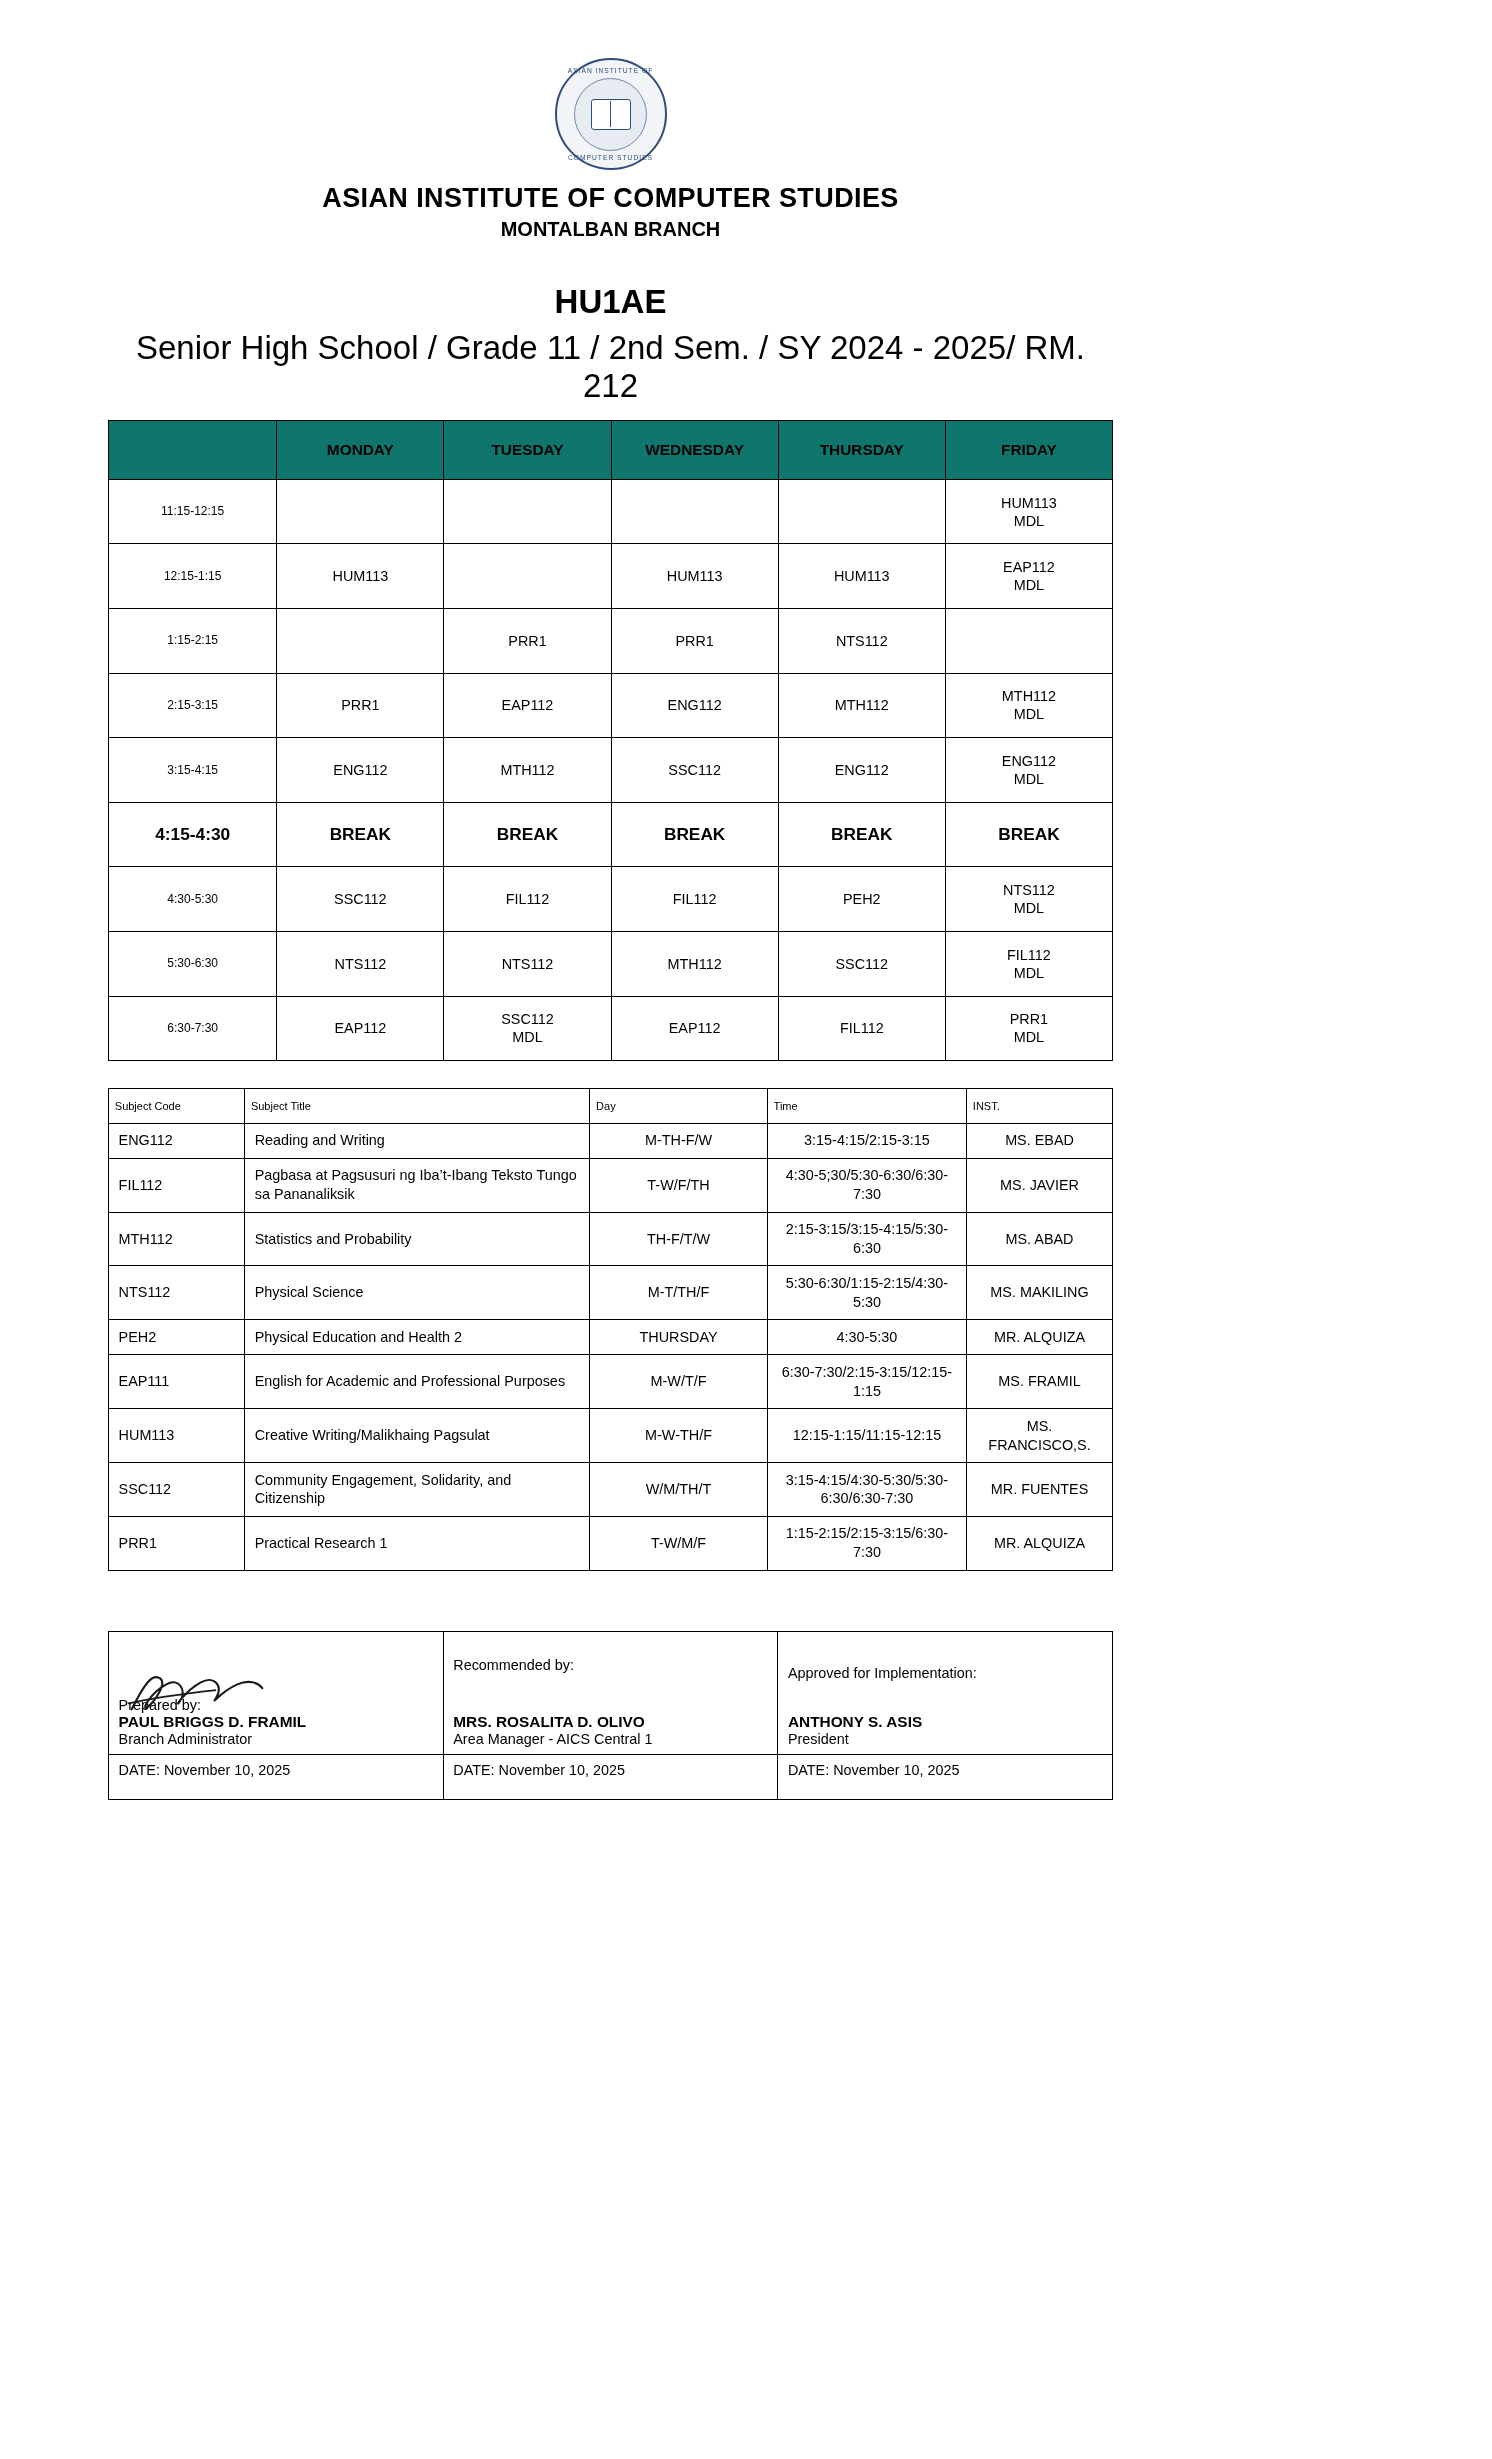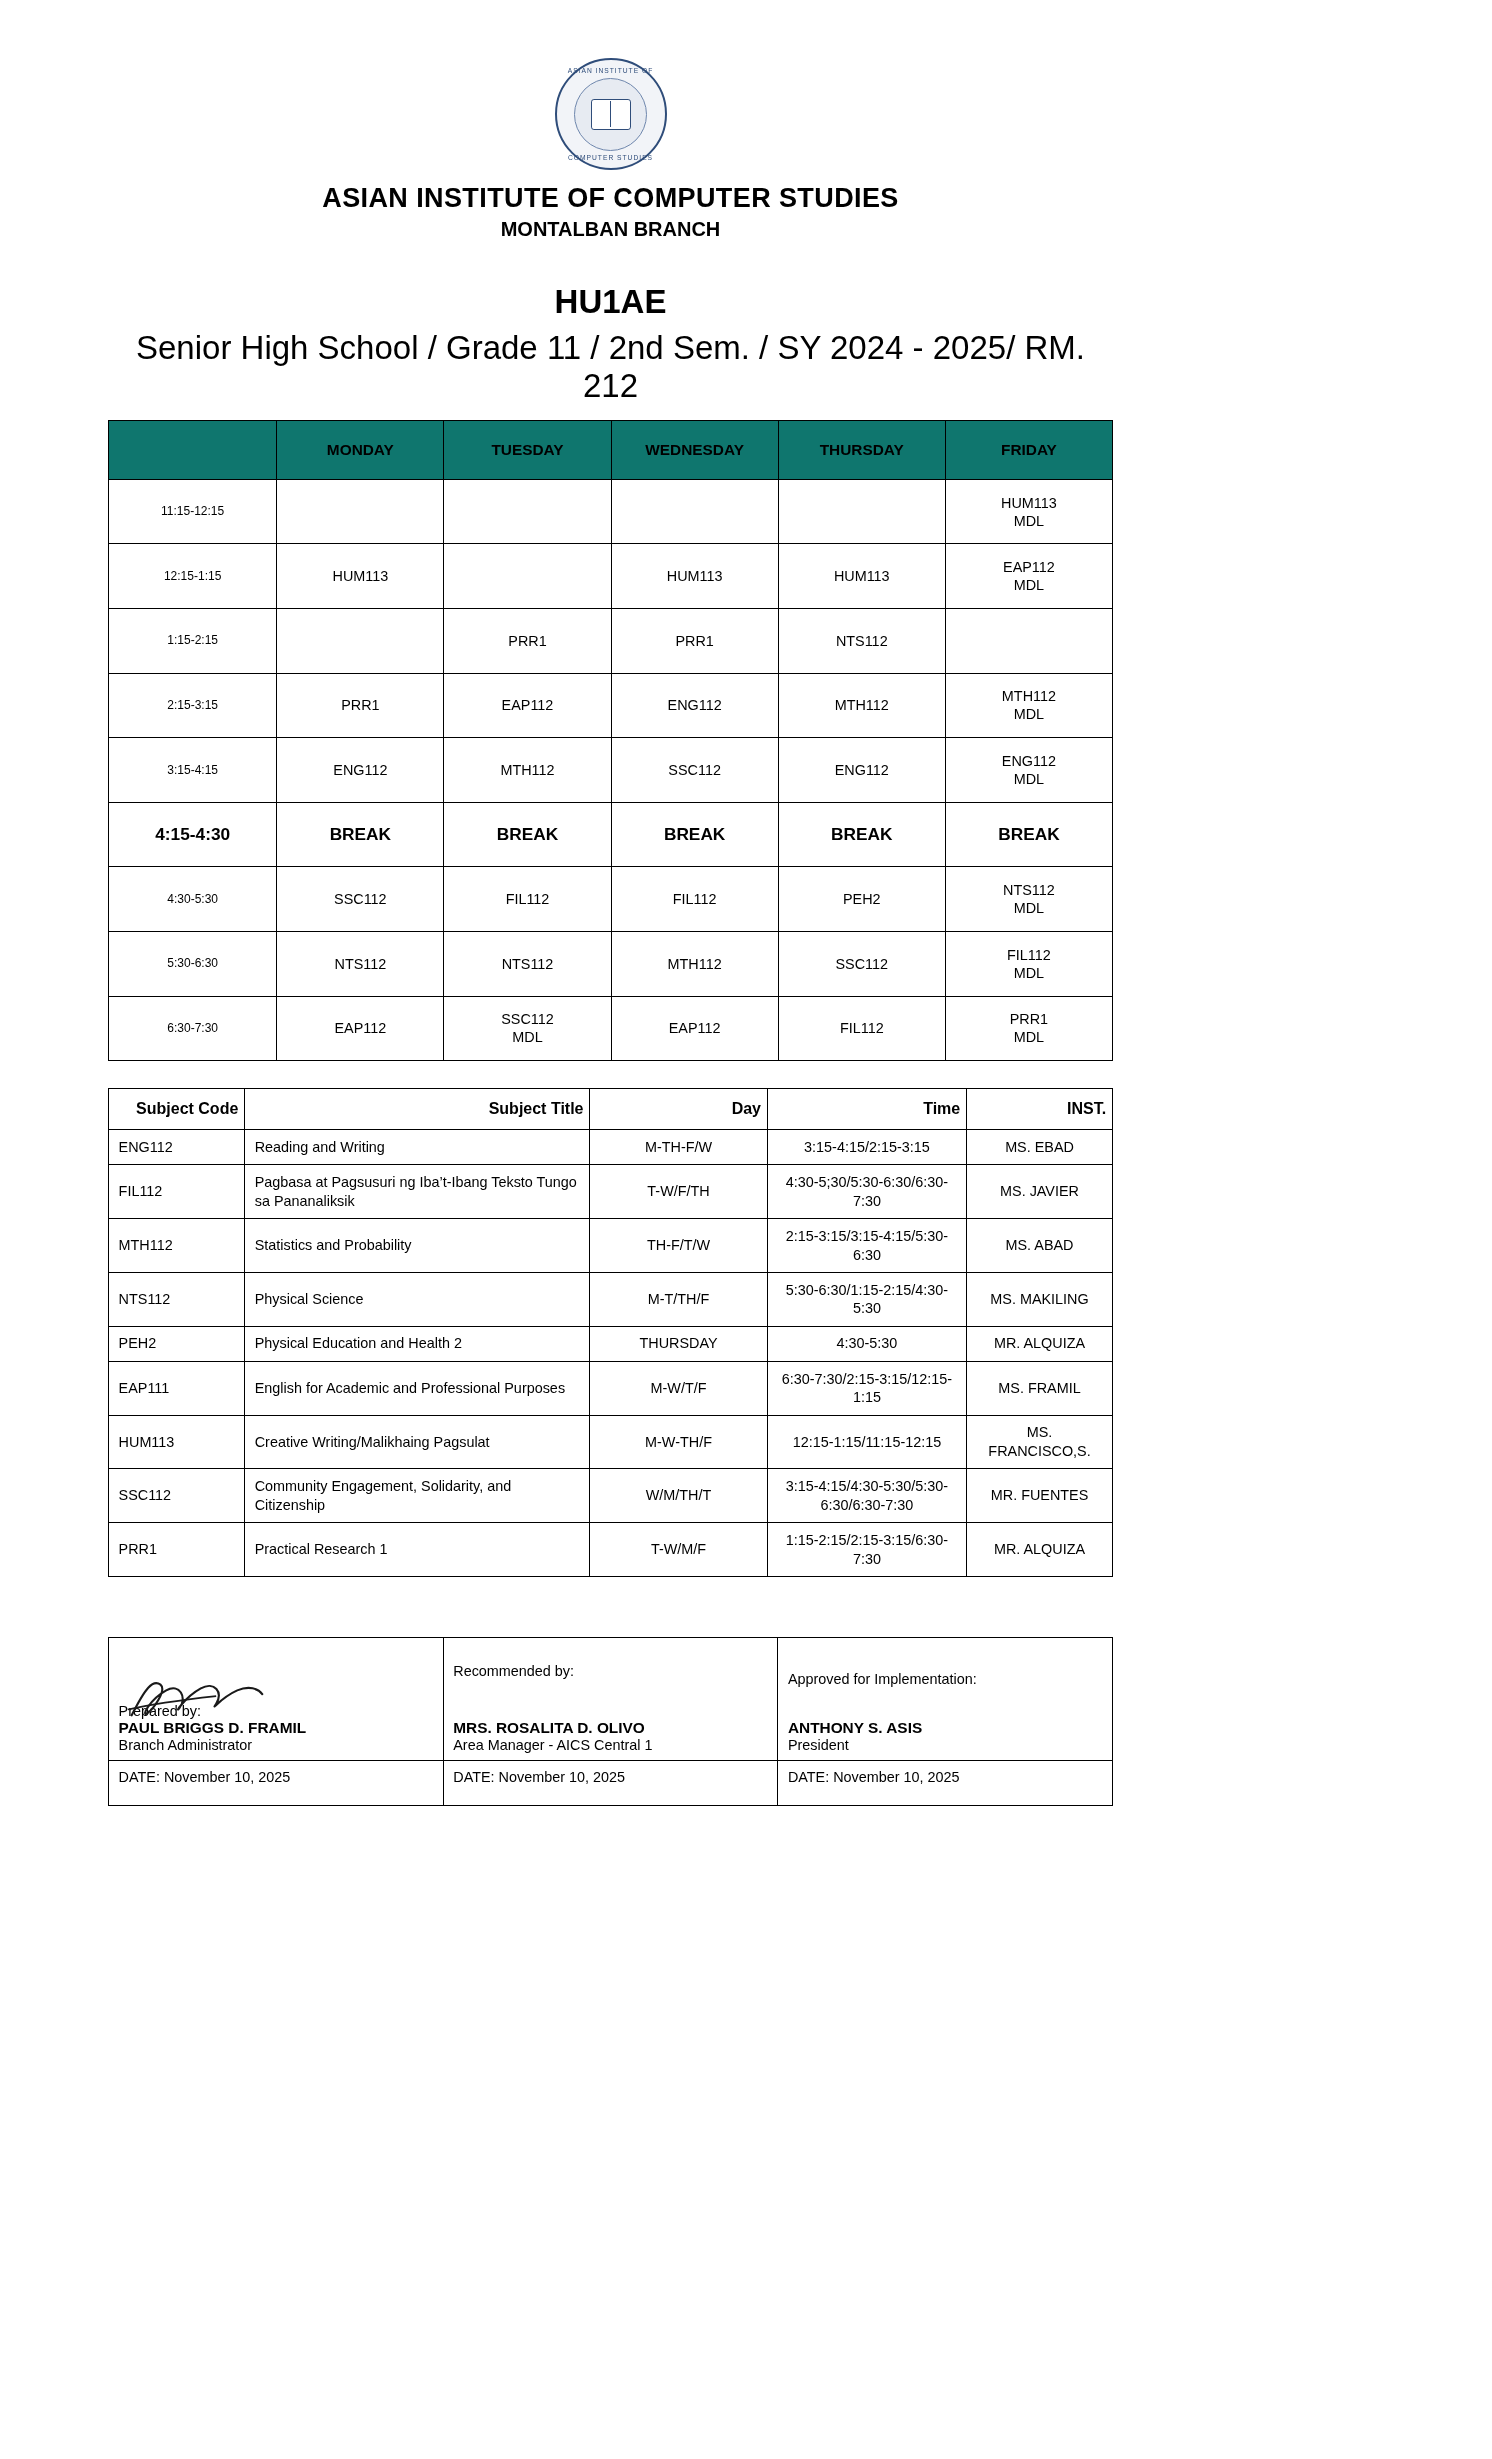--- a/index.html
+++ b/index.html
@@ -146,23 +146,23 @@
   .spacer-lg { height: 60px; }
 
   .subjects td, .subjects th {
     border: 1px solid #000000;
     font-size: 14.4px;
     padding: 7.7px 9.6px;
     vertical-align: middle;
     line-height: 1.3;
   }
   .subjects th {
-    font-weight: bold;
-    text-align: right;
-    font-size: 16px;
+    font-weight: normal;
+    text-align: left;
+    font-size: 11px;
     padding: 9.6px 5.8px;
   }
   .subjects td.code { text-align: left; }
   .subjects td.title { text-align: left; }
   .subjects td.ctr { text-align: center; }
 
   
   .sig td {
     border: 1px solid #000000;
     vertical-align: top;

